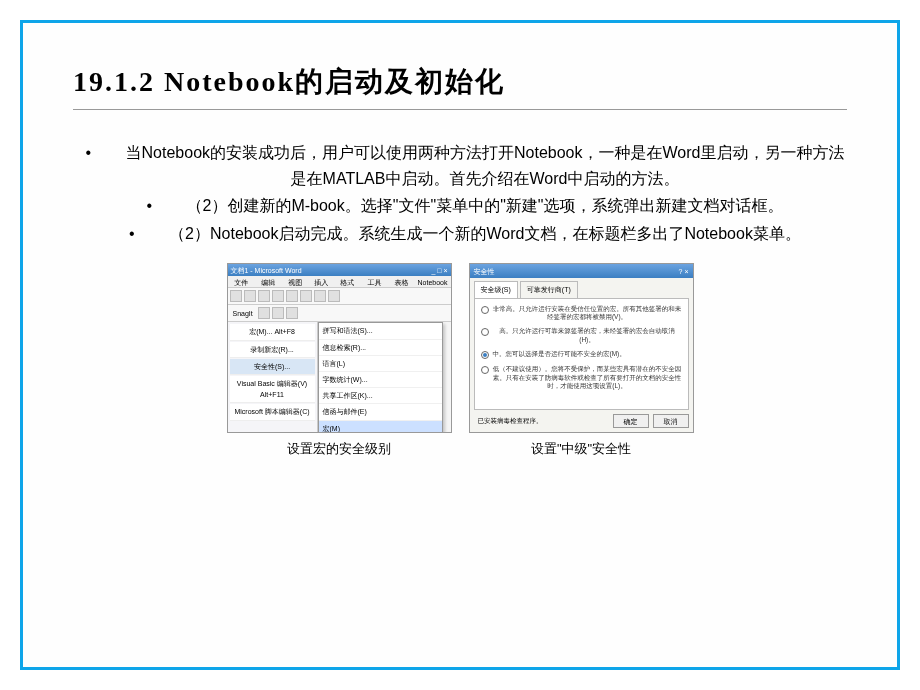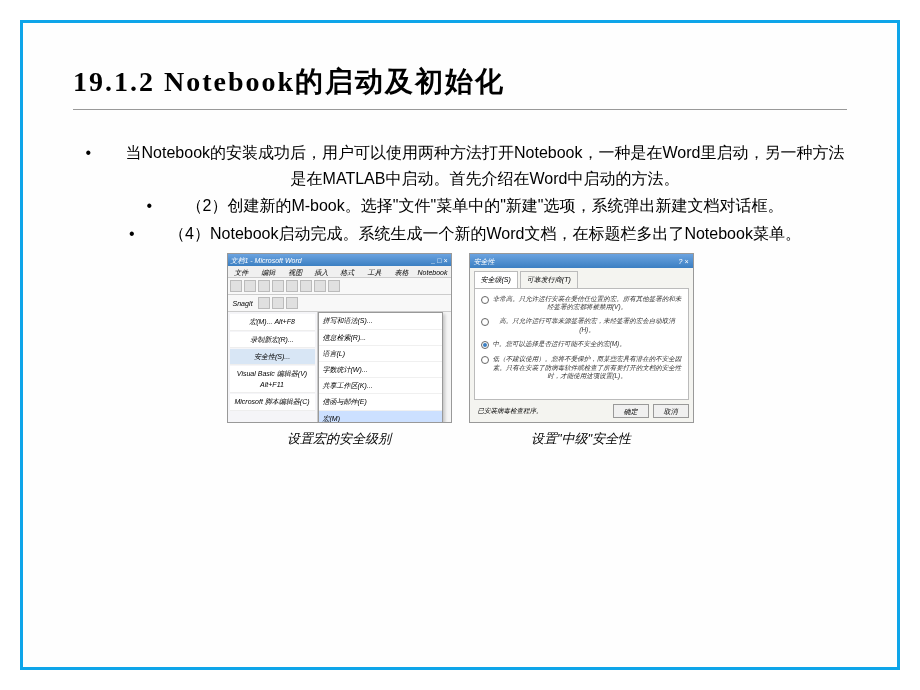--- a/index.html
+++ b/index.html
@@ -48,22 +48,21 @@
     .bullet-list li::before {
       content: "•";
       display: inline-block;
       width: 20px;
       text-align: left;
     }
     .images-row {
       display: flex;
       justify-content: center;
       gap: 17px;
-      margin-top: 7px;
-      font-style: italic;
+      margin-top: 17px;
     }
     .image-block {
       display: flex;
       flex-direction: column;
       align-items: center;
     }
     .screenshot {
       width: 225px;
       height: 170px;
       border: 1px solid #999;
@@ -243,21 +242,21 @@
 <body>
 
 <div class="slide-container">
   <h1 class="slide-title">19.1.2  Notebook的启动及初始化</h1>
   <div class="title-underline"></div>
 
   <div class="content">
     <ul class="bullet-list">
       <li>当Notebook的安装成功后，用户可以使用两种方法打开Notebook，一种是在Word里启动，另一种方法是在MATLAB中启动。首先介绍在Word中启动的方法。</li>
       <li>（2）创建新的M-book。选择"文件"菜单中的"新建"选项，系统弹出新建文档对话框。</li>
-      <li>（4）Notebook启动完成。系统生成一个新的Word文档，在标题栏多出了Notebook菜单。</li>
+      <li>（2）Notebook启动完成。系统生成一个新的Word文档，在标题栏多出了Notebook菜单。</li>
     </ul>
 
     <div class="images-row">
 
       <div class="image-block">
         <div class="screenshot word-ui">
           <div class="word-titlebar">
             <span>文档1 - Microsoft Word</span>
             <span>_ □ ×</span>
           </div>

